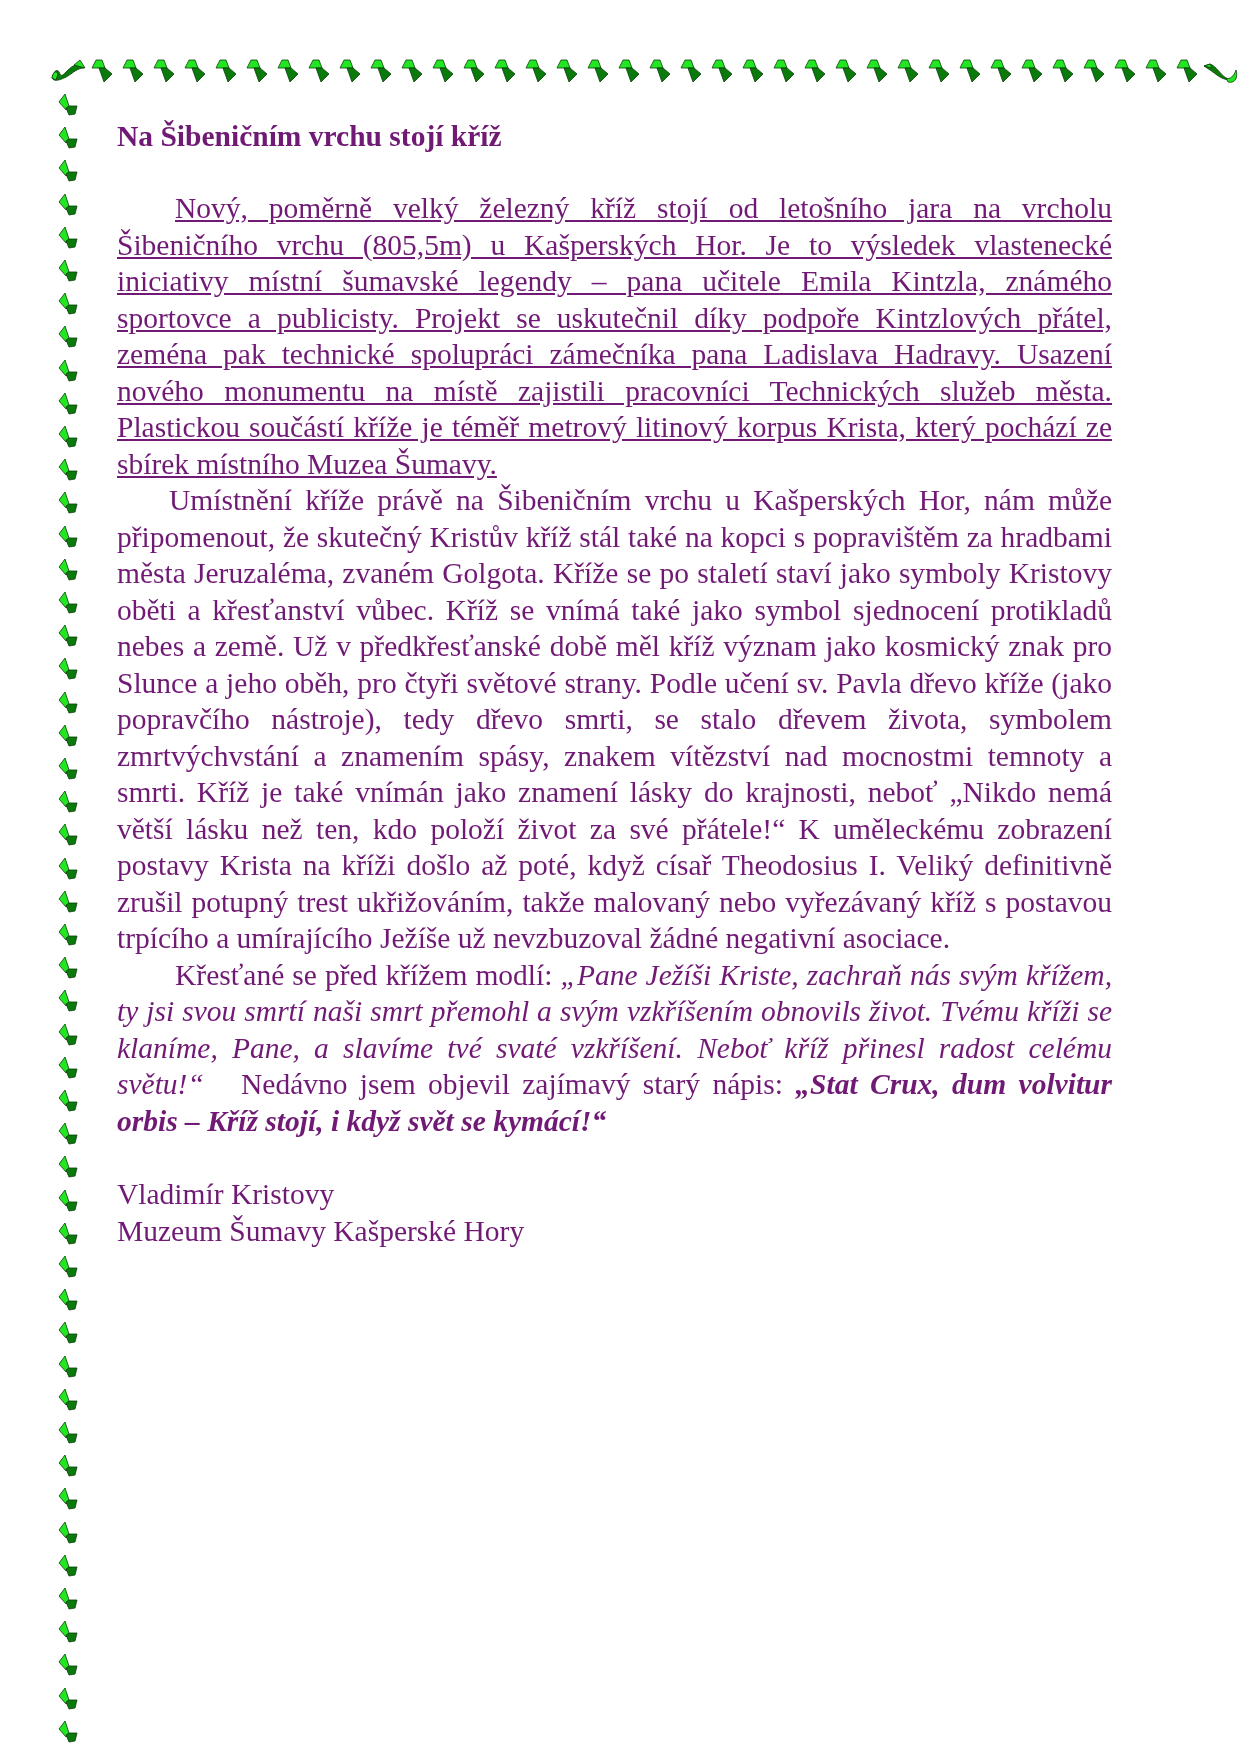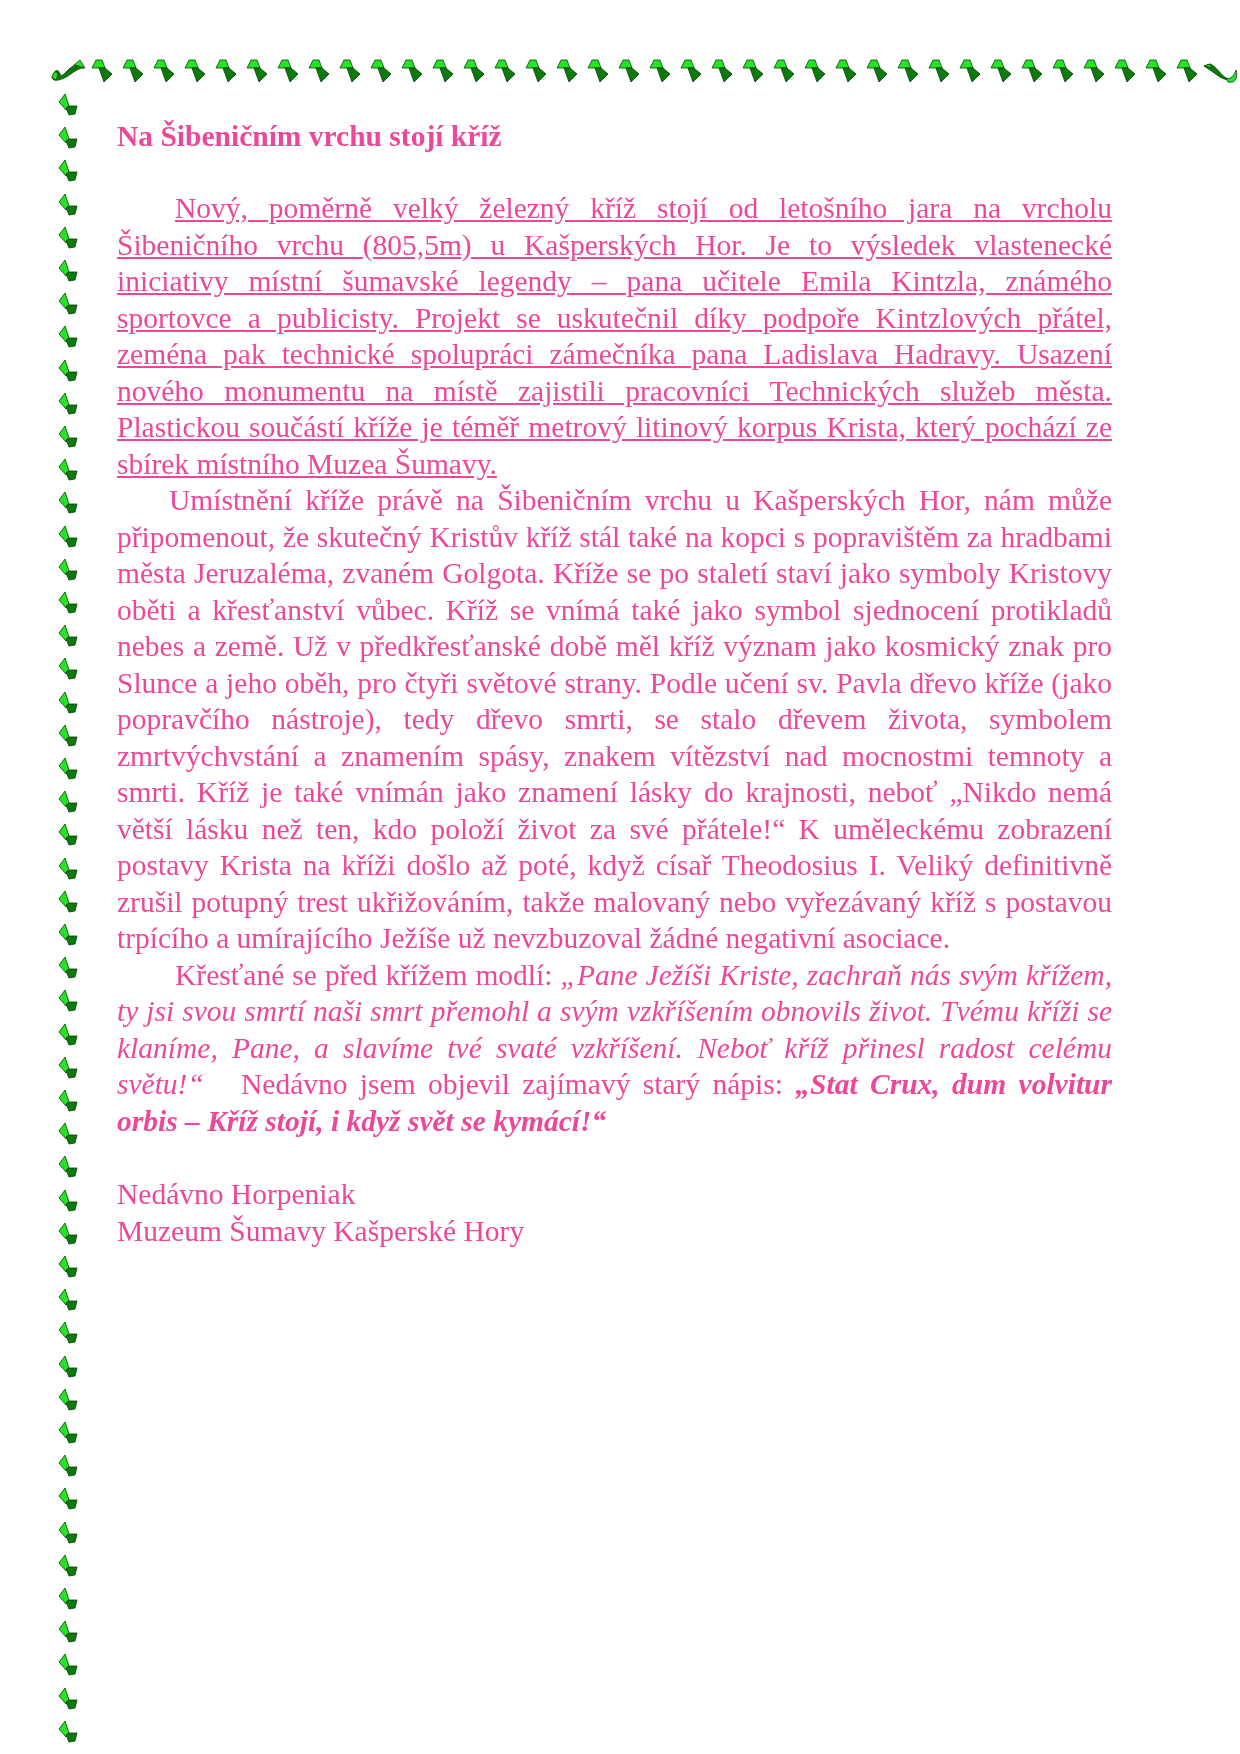--- a/index.html
+++ b/index.html
@@ -6,21 +6,21 @@
   body { width:1240px; height:1754px; position:relative; overflow:hidden; }
   .border-top { position:absolute; left:50px; top:56px; width:1190px; height:40px; }
   .border-left { position:absolute; left:55px; top:92px; width:40px; height:1662px; }
   .leaf { position:absolute; width:28px; height:28px; }
   .leaf svg { width:100%; height:100%; display:block; }
   .curl { position:absolute; }
   .curl svg { display:block; }
   .content {
     position:absolute; left:117px; top:118px; width:995px;
     font-family:"Liberation Serif", "DejaVu Serif", serif;
-    color:#ec4899; font-size:29.5px; line-height:36.5px;
+    color:#701a75; font-size:29.5px; line-height:36.5px;
   }
   .title { font-weight:bold; font-size:29.5px; line-height:36px; margin:0 0 36px 0; }
   p.para { margin:0; text-align:justify; text-indent:52px; }
   p.para.first { text-indent:58px;text-decoration:underline; }
   p.para.third { text-indent:58px; }
   .ital { font-style:italic; }
   .bold-ital { font-style:italic; font-weight:bold; }
   .signature { margin-top:37px; }
   .signature div { line-height:37px; }
 </style>
@@ -566,16 +566,16 @@
 <main class="content">
   <h1 class="title">Na Šibeničním vrchu stojí kříž</h1>
 
   <p class="para first">Nový, poměrně velký železný kříž stojí od letošního jara na vrcholu Šibeničního vrchu (805,5m) u Kašperských Hor. Je to výsledek vlastenecké iniciativy místní šumavské legendy – pana učitele Emila Kintzla, známého sportovce a publicisty. Projekt se uskutečnil díky podpoře Kintzlových přátel, zeména pak technické spolupráci zámečníka pana Ladislava Hadravy. Usazení nového monumentu na místě zajistili pracovníci Technických služeb města. Plastickou součástí kříže je téměř metrový litinový korpus Krista, který pochází ze sbírek místního Muzea Šumavy.</p>
 
   <p class="para">Umístnění kříže právě na Šibeničním vrchu u Kašperských Hor, nám může připomenout, že skutečný Kristův kříž stál také na kopci s popravištěm za hradbami města Jeruzaléma, zvaném Golgota. Kříže se po staletí staví jako symboly Kristovy oběti a křesťanství vůbec. Kříž se vnímá také jako symbol sjednocení protikladů nebes a země. Už v předkřesťanské době měl kříž význam jako kosmický znak pro Slunce a jeho oběh, pro čtyři světové strany. Podle učení sv. Pavla dřevo kříže (jako popravčího nástroje), tedy dřevo smrti, se stalo dřevem života, symbolem zmrtvýchvstání a znamením spásy, znakem vítězství nad mocnostmi temnoty a smrti. Kříž je také vnímán jako znamení lásky do krajnosti, neboť „Nikdo nemá větší lásku než ten, kdo položí život za své přátele!“ K uměleckému zobrazení postavy Krista na kříži došlo až poté, když císař Theodosius I. Veliký definitivně zrušil potupný trest ukřižováním, takže malovaný nebo vyřezávaný kříž s postavou trpícího a umírajícího Ježíše už nevzbuzoval žádné negativní asociace.</p>
 
   <p class="para third"><span>Křesťané se před křížem modlí: </span><span class="ital">„Pane Ježíši Kriste, zachraň nás svým křížem, ty jsi svou smrtí naši smrt přemohl a svým vzkříšením obnovils život. Tvému kříži se klaníme, Pane, a slavíme tvé svaté vzkříšení. Neboť kříž přinesl radost celému světu!“</span><span style="white-space:pre-wrap;">   Nedávno jsem objevil zajímavý starý nápis: </span><span class="bold-ital">„Stat Crux, dum volvitur orbis – Kříž stojí, i když svět se kymácí!“</span></p>
 
   <div class="signature">
-    <div>Nedávno Horpeniak</div>
+    <div>Vladimír Kristovy</div>
     <div>Muzeum Šumavy Kašperské Hory</div>
   </div>
 </main>
 
 </body></html>

